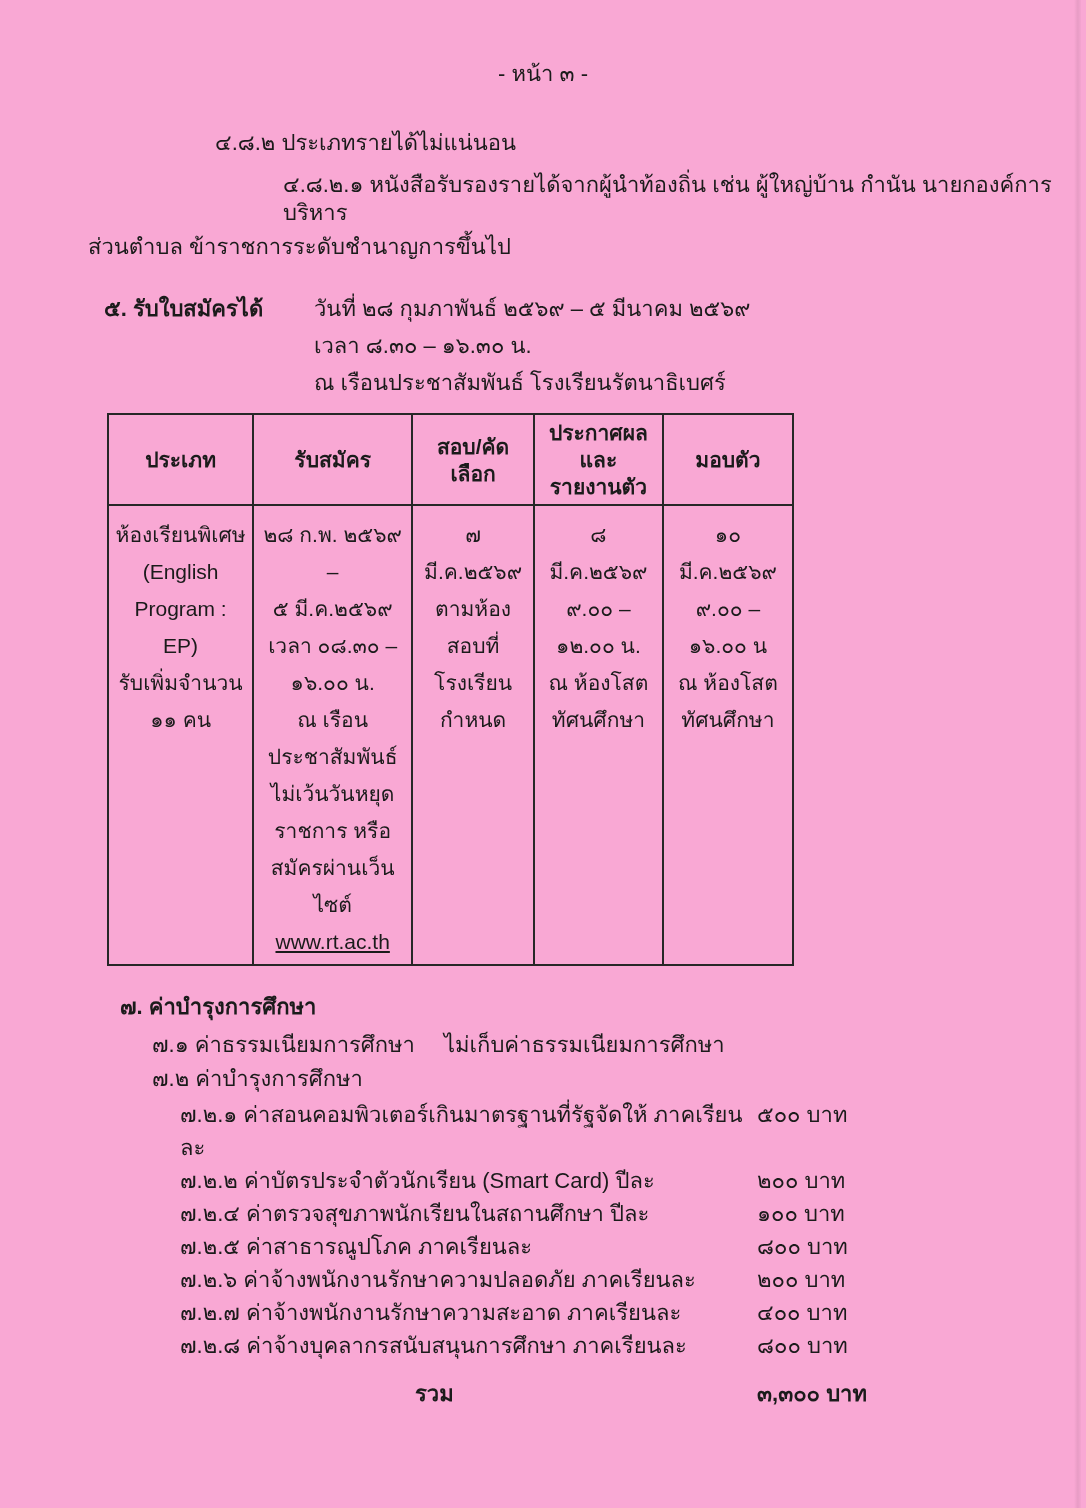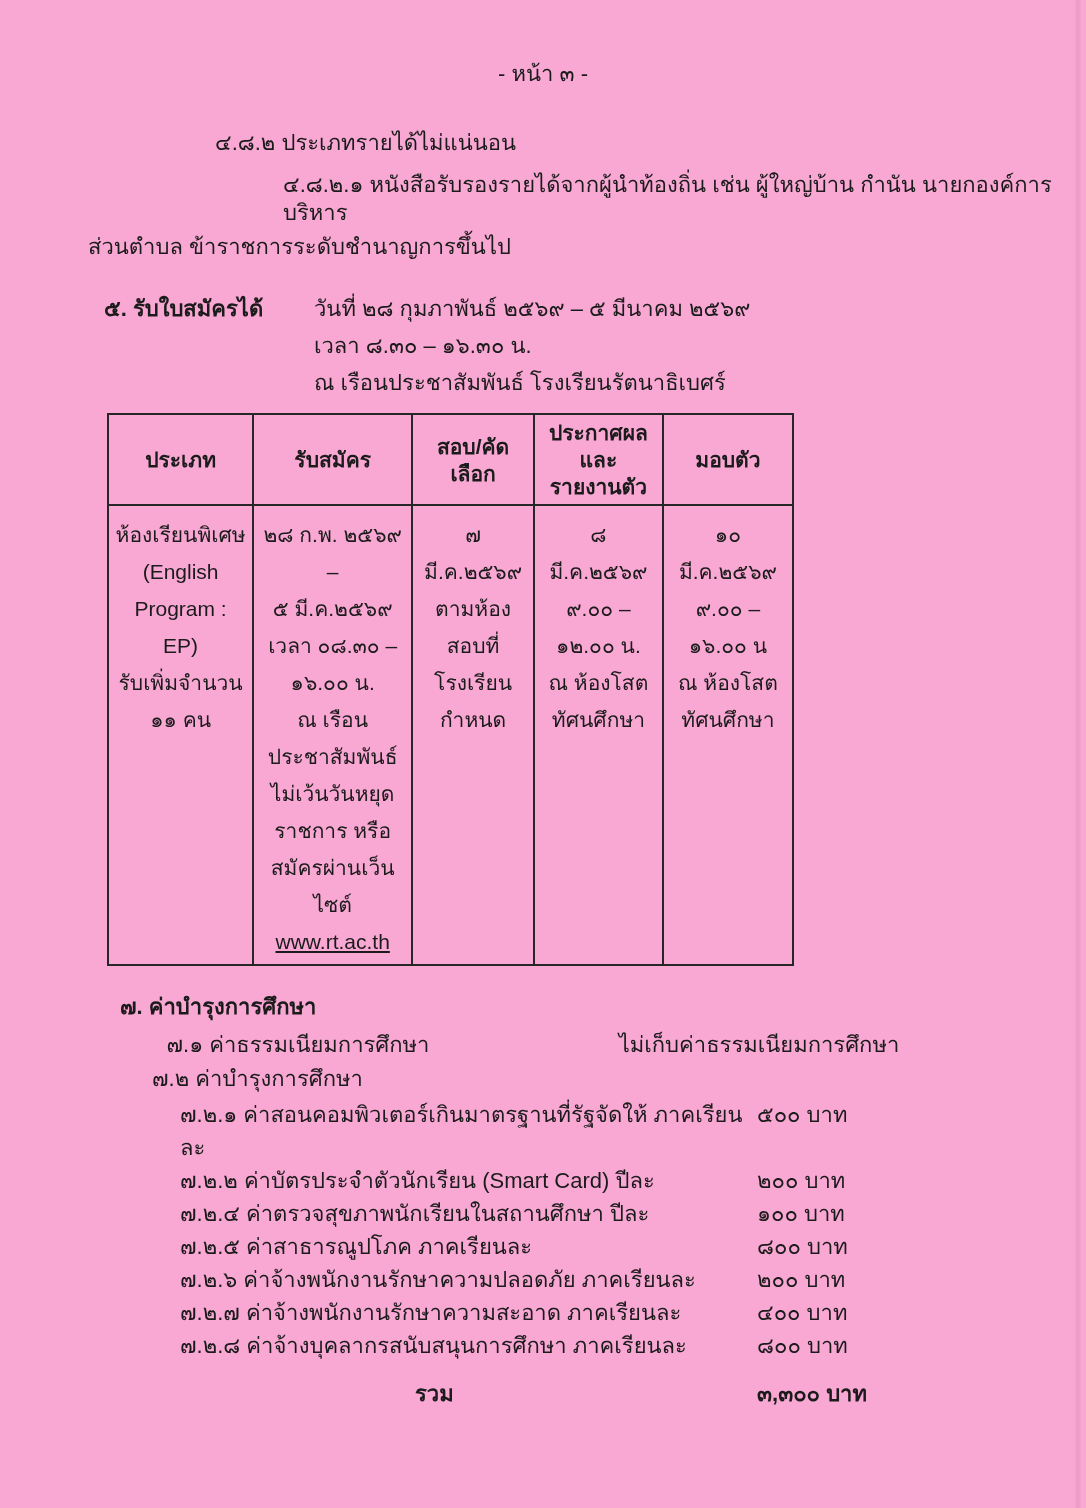--- a/index.html
+++ b/index.html
@@ -49,21 +49,21 @@
   .col-type{width:21.2%;}
   .col-apply{width:23.2%;}
   .col-exam{width:17.8%;}
   .col-announce{width:18.8%;}
   .col-enroll{width:19%;}
   td.cell-type{text-align:left;padding-left:10px;}
   .cell-line{line-height:37px;}
   .website{line-height:37px;text-decoration:underline;}
 
   .sec7-heading{margin:26px 0 0 120px;font-weight:bold;line-height:30px;}
-  .row-71{display:grid;grid-template-columns:292px auto;margin:8px 12px 0 152px;line-height:30px;text-align:center;}
+  .row-71{display:grid;grid-template-columns:292px auto;margin:8px 12px 0 152px;line-height:30px;}
   .row-72{margin:4px 0 0 152px;line-height:30px;}
   .fee-list{margin:4px 16px 0 180px;}
   .fee-row{display:grid;grid-template-columns:577px auto;line-height:33px;}
   .total-row{display:grid;grid-template-columns:342px auto;margin:15px 0 0 415px;line-height:33px;font-weight:bold;}
 </style>
 </head>
 <body>
 
 <div class="page">
 

